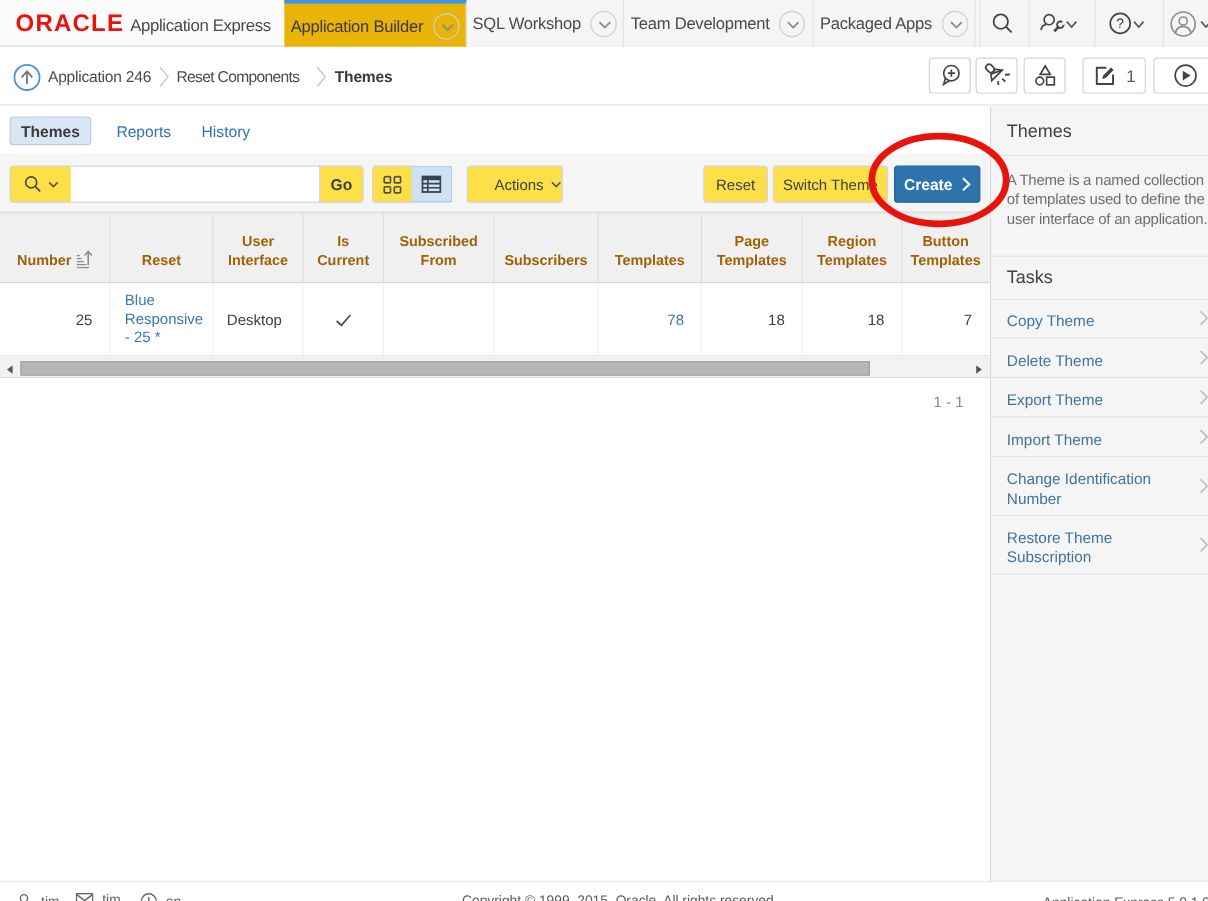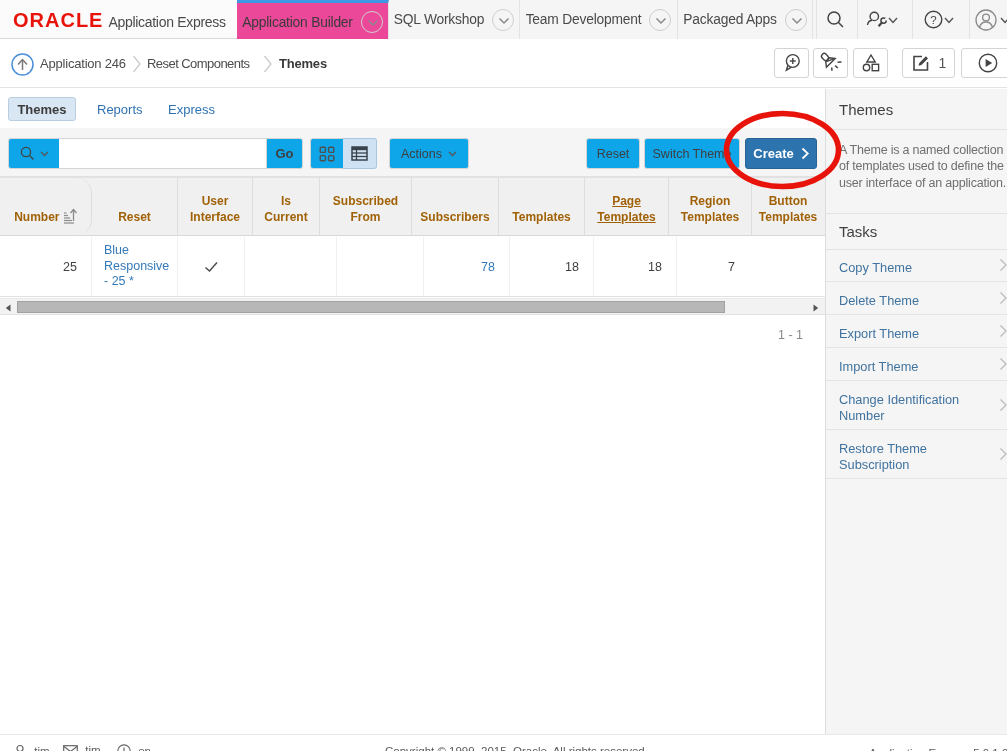--- a/index.html
+++ b/index.html
@@ -10,21 +10,21 @@
 
 
 #topbar { position:absolute; left:0; top:0; width:1007px; height:39px;
   background:#fbfbfb; border-bottom:1px solid #dadada; }
 #tabsbg { position:absolute; left:237px; top:0; width:770px; height:39px; background:#f5f5f5; }
 #logo { position:absolute; left:13px; top:9px; white-space:nowrap; }
 #logo .orc { color:#e8140c; font-weight:bold; font-size:20px; letter-spacing:1px; }
 #logo .apx { color:#4a4a4a; font-size:14px; letter-spacing:-0.3px; margin-left:5px; }
 .toptab { position:absolute; top:0; height:39px; border-right:1px solid #e3e3e3;
   display:flex; align-items:center; justify-content:center; font-size:13.8px; letter-spacing:-0.2px; color:#4a4a4a; }
-.toptab.active { background:#ec4899; border-top:3px solid #3d97e3; height:41px; color:#3a3a3a; }
+.toptab.active { background:#eab308; border-top:3px solid #3d97e3; height:41px; color:#3a3a3a; }
 .circhev { display:inline-block; width:22px; height:22px; border:1px solid #cfcfcf;
   border-radius:50%; margin-left:8px; position:relative; background:transparent; }
 .circhev svg { position:absolute; left:5px; top:7px; }
 .topdiv { position:absolute; top:0; width:1px; height:39px; background:#e3e3e3; }
 
 
 #crumbbar { position:absolute; left:0; top:40px; width:1007px; height:48px;
   background:#fff; border-bottom:1px solid #e3e3e3; }
 .crumbtxt { position:absolute; top:0; height:47px; display:flex; align-items:center;
   font-size:13px; letter-spacing:-0.2px; color:#4c4c4c; white-space:nowrap; }
@@ -48,21 +48,21 @@
 #tabstrip { position:absolute; left:0; top:89px; width:825px; height:39px; background:#fff; }
 #themesbtn { position:absolute; left:8px; top:8px; width:68px; height:24px;
   background:#d9e6f4; border:1px solid #b9cde1; border-radius:3px; color:#3c3c3c;
   font-weight:bold; font-size:13px; display:flex; align-items:center; justify-content:center; }
 .striplink { position:absolute; top:8px; height:24px; display:flex; align-items:center;
   color:#2f72b2; font-size:13px; }
 
 
 #toolbar { position:absolute; left:0; top:128px; width:825px; height:49px;
   background:#f5f5f5; border-bottom:1px solid #e0e0e0; }
-.tbtn { position:absolute; top:10px; height:31px; background:#0ea5e9; border:1px solid #d4d4d4;
+.tbtn { position:absolute; top:10px; height:31px; background:#fde047; border:1px solid #d4d4d4;
   border-radius:3px; display:flex; align-items:center; justify-content:center;
   font-size:12.5px; color:#3f3f3f; }
 #createbtn { background:#2d74ae; border:1px solid #286295; color:#fff; font-weight:bold; font-size:13px; }
 
 
 #thead { position:absolute; left:0; top:177px; width:825px; height:59px;
   background:#f0f0f0; border-top:1px solid #e2e2e2; border-bottom:1px solid #d9d9d9;
   display:flex; }
 .th { display:flex; align-items:flex-end; justify-content:center; text-align:center;
   padding-bottom:10px; font-weight:bold; font-size:12px; color:#a16207;
@@ -269,21 +269,21 @@
           <svg width="9" height="14" viewBox="0 0 9 14">
             <polyline points="1.5,1.5 7,7 1.5,12.5" fill="none" stroke="#bdbdbd" stroke-width="1.4"></polyline>
           </svg>
         </span>
       </div>
   </div>
 
   <div id="tabstrip">
     <div id="themesbtn">Themes</div>
     <div class="striplink" style="left:97px;">Reports</div>
-    <div class="striplink" style="left:168px;">Express</div>
+    <div class="striplink" style="left:168px;">History</div>
   </div>
 
   <div id="toolbar">
     <div class="tbtn" style="left:8px; width:52px; border-radius:3px 0 0 3px;">
       <svg width="15" height="15" viewBox="0 0 15 15">
           <circle cx="6" cy="6" r="4.6" fill="none" stroke="#444" stroke-width="1.3"></circle>
           <line x1="9.5" y1="9.5" x2="13.5" y2="13.5" stroke="#444" stroke-width="1.3"></line>
         </svg>
       <svg width="9" height="6" viewBox="0 0 9 6" style="margin-left:5px;">
           <polyline points="1,1 4.5,4.5 8,1" fill="none" stroke="#555" stroke-width="1.3"></polyline>
@@ -301,61 +301,62 @@
     </div>
     <div class="tbtn" style="left:343px; width:34px; border-radius:0 3px 3px 0; border-left:none; background:#cfe2f3; border-color:#a9c7e0;">
       <svg width="17" height="15" viewBox="0 0 17 15">
           <rect x="1" y="1" width="15" height="13" fill="none" stroke="#39434d" stroke-width="1.5"></rect>
           <rect x="1" y="1" width="15" height="3.2" fill="#39434d"></rect>
           <line x1="1" y1="7" x2="16" y2="7" stroke="#39434d" stroke-width="1.3"></line>
           <line x1="1" y1="10.5" x2="16" y2="10.5" stroke="#39434d" stroke-width="1.3"></line>
           <line x1="5.5" y1="4" x2="5.5" y2="14" stroke="#39434d" stroke-width="1.3"></line>
         </svg>
     </div>
-    <div class="tbtn" style="left:389px; width:80px;">Actions
+    <div class="tbtn" style="left:389px; width:80px;justify-content:flex-end;">Actions
       <svg width="9" height="6" viewBox="0 0 9 6" style="margin-left:6px;">
           <polyline points="1,1 4.5,4.5 8,1" fill="none" stroke="#555" stroke-width="1.3"></polyline>
         </svg>
     </div>
     <div class="tbtn" style="left:586px; width:54px;">Reset</div>
     <div class="tbtn" style="left:644px; width:96px;">Switch Theme</div>
     <div class="tbtn" id="createbtn" style="left:745px; width:72px;">Create
       <svg width="8" height="13" viewBox="0 0 8 13" style="margin-left:7px;">
           <polyline points="1.5,1.5 6.8,6.5 1.5,11.5" fill="none" stroke="#fff" stroke-width="1.8"></polyline>
         </svg>
     </div>
   </div>
 
   <div id="thead">
-    <div class="th" style="width:92px;border-radius:15px;">
+    <div class="th" style="width:92px;">
         <span>Number&nbsp;<svg width="14" height="17" viewBox="0 0 14 17" style="display:inline; vertical-align:-3px;">
             <line x1="1" y1="16" x2="11" y2="16" stroke="#8a8a8a" stroke-width="1.2"></line>
             <line x1="1" y1="13.5" x2="9" y2="13.5" stroke="#8a8a8a" stroke-width="1.2"></line>
             <line x1="1" y1="11" x2="7" y2="11" stroke="#8a8a8a" stroke-width="1.2"></line>
             <line x1="1" y1="8.5" x2="5" y2="8.5" stroke="#8a8a8a" stroke-width="1.2"></line>
             <line x1="1" y1="6" x2="3.5" y2="6" stroke="#8a8a8a" stroke-width="1.2"></line>
             <line x1="10.5" y1="14" x2="10.5" y2="3" stroke="#8a8a8a" stroke-width="1.3"></line>
             <polyline points="7.5,6 10.5,2.5 13.5,6" fill="none" stroke="#8a8a8a" stroke-width="1.3"></polyline>
           </svg></span>
       </div>
     <div class="th" style="width:86px;">Reset</div>
     <div class="th" style="width:75px;">User<br>Interface</div>
     <div class="th" style="width:67px;">Is<br>Current</div>
     <div class="th" style="width:92px;">Subscribed<br>From</div>
     <div class="th" style="width:87px;">Subscribers</div>
     <div class="th" style="width:86px;">Templates</div>
-    <div class="th" style="width:84px;text-decoration:underline;">Page<br>Templates</div>
+    <div class="th" style="width:84px;">Page<br>Templates</div>
     <div class="th" style="width:83px;">Region<br>Templates</div>
     <div class="th" style="width:72px;">Button<br>Templates</div>
   </div>
   <div id="trow">
     <div class="td num" style="width:92px;">25</div>
     <div class="td" style="width:86px; padding-left:12px;">
         <a class="lk" style="line-height:15.5px;">Blue<br>Responsive<br>- 25 *</a>
       </div>
+    <div class="td" style="width:75px; padding-left:11px;">Desktop</div>
     <div class="td" style="width:67px; justify-content:center;">
       <svg width="15" height="12" viewBox="0 0 15 12">
           <polyline points="1.5,6.5 5.5,10 13,1.5" fill="none" stroke="#4a4a4a" stroke-width="1.4"></polyline>
         </svg>
     </div>
     <div class="td" style="width:92px;"></div>
     <div class="td" style="width:87px;"></div>
     <div class="td num" style="width:86px;">
         <a class="lk">78</a>
       </div>

